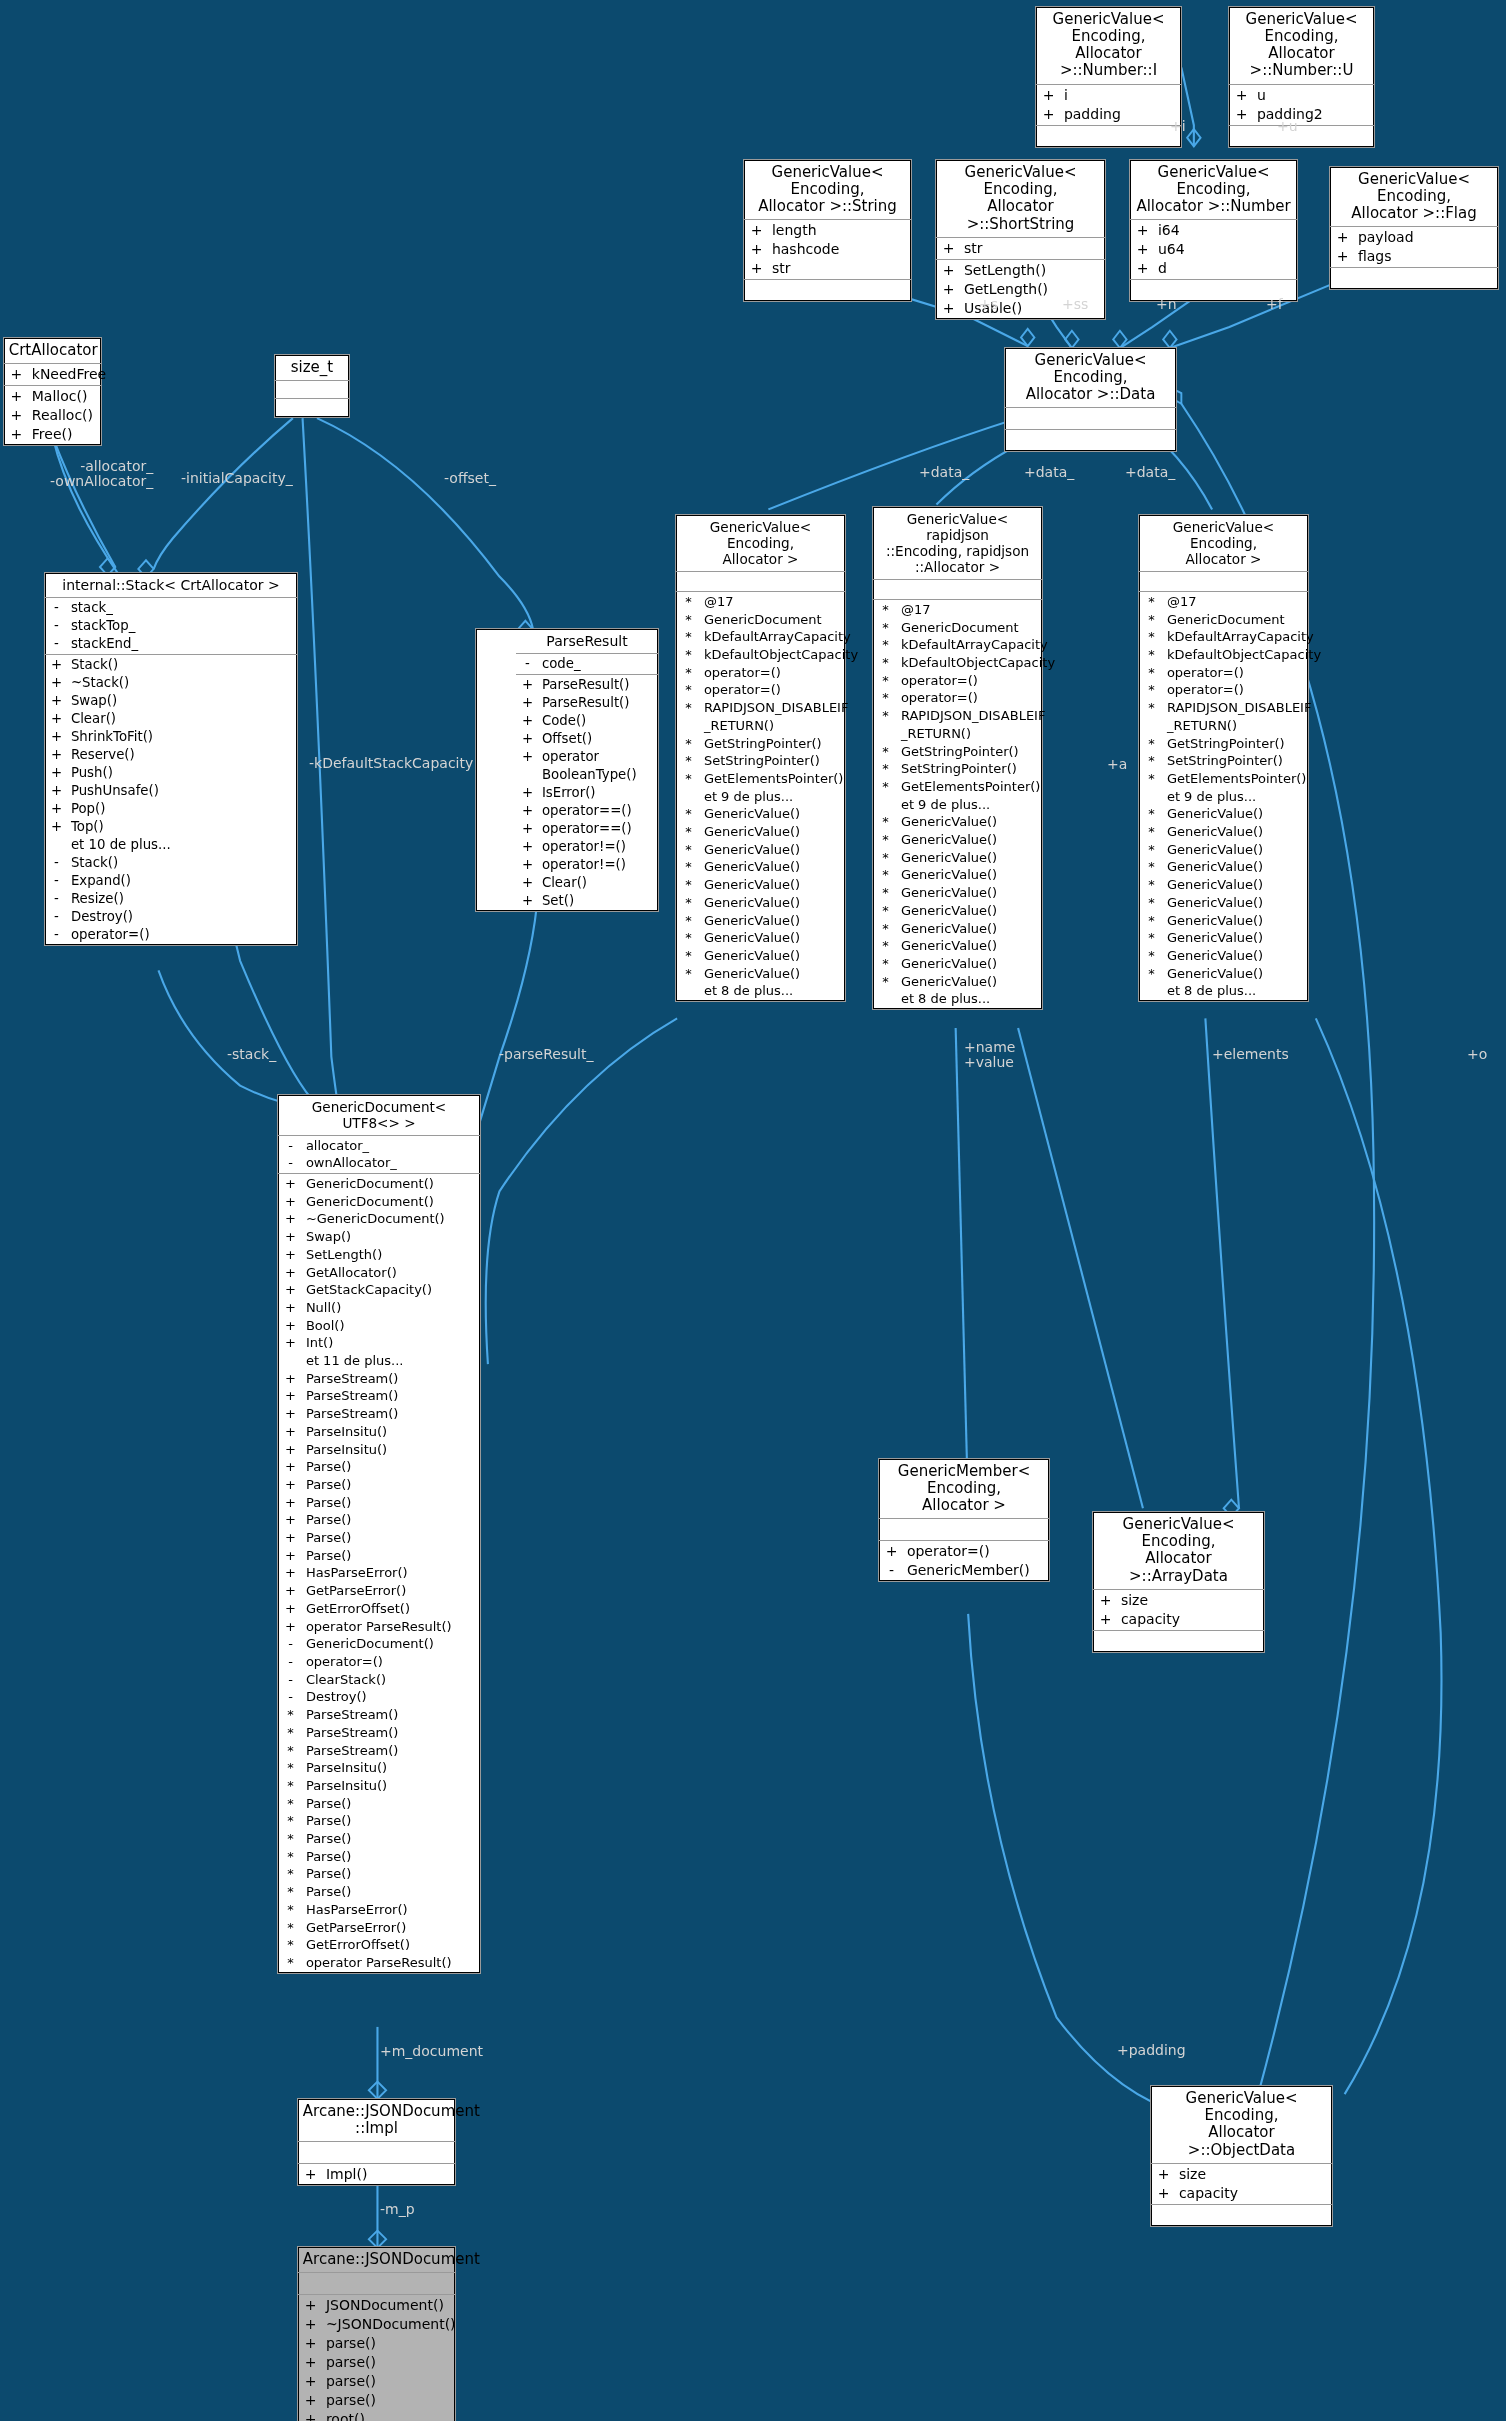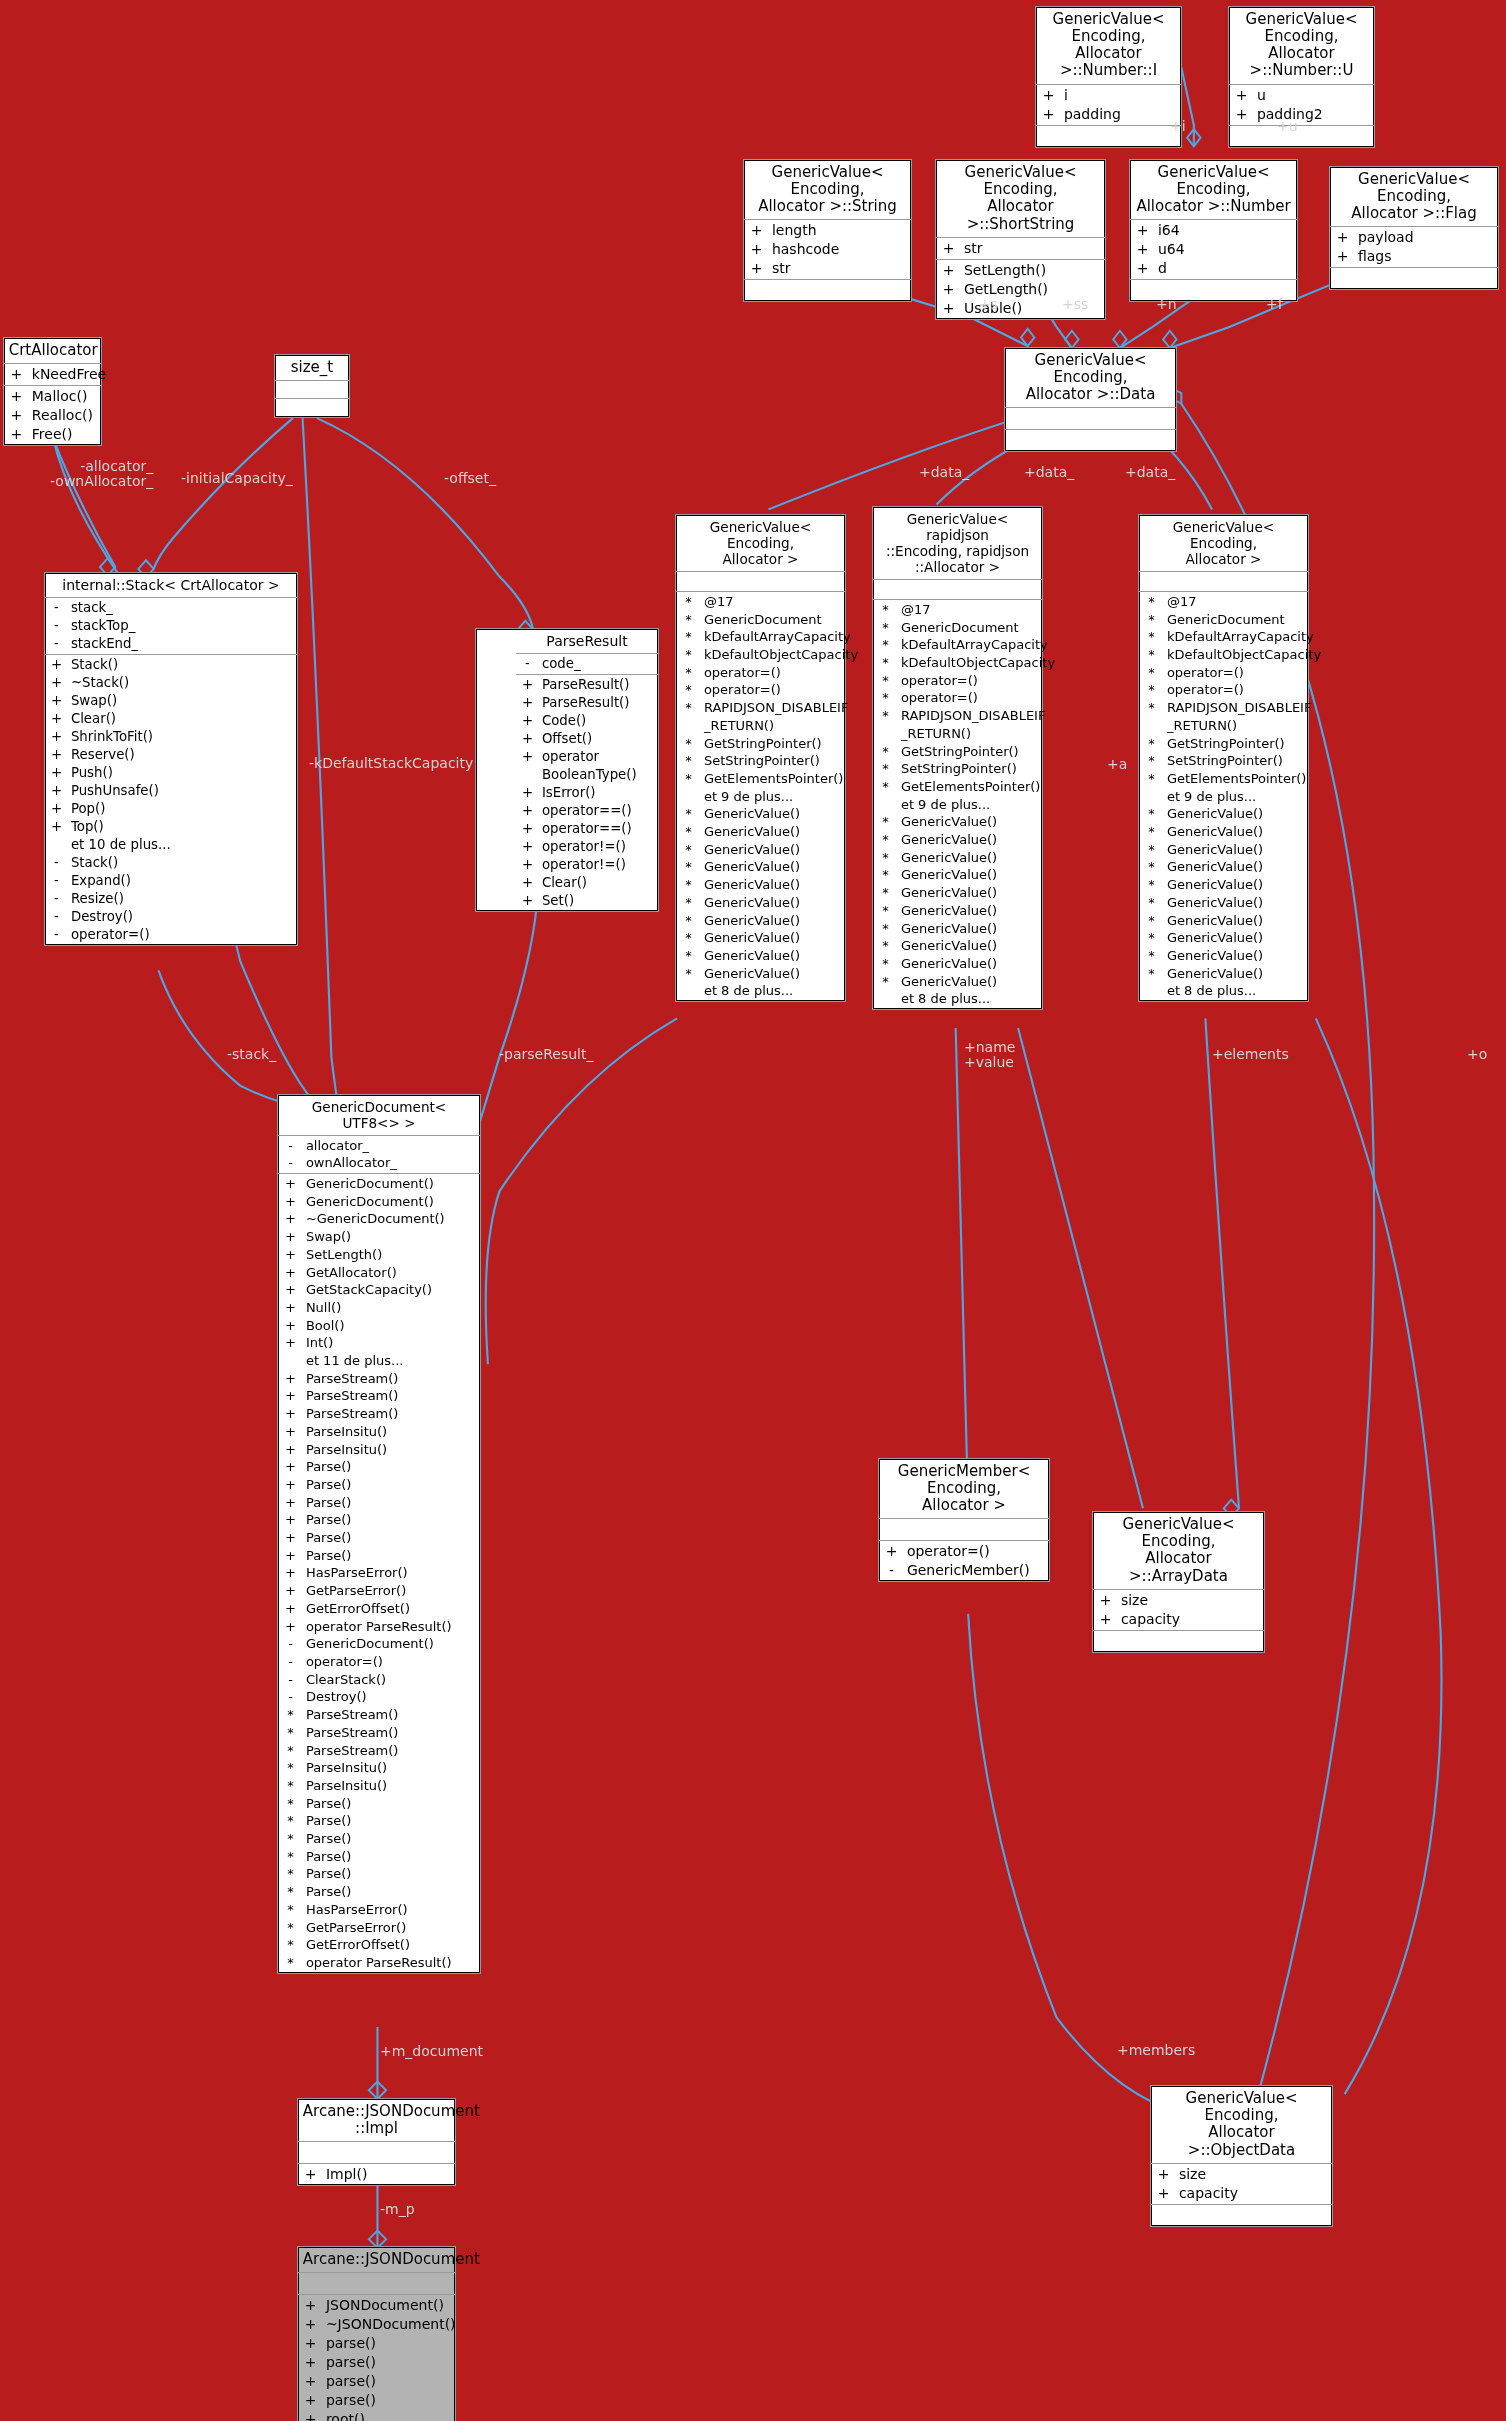--- a/index.html
+++ b/index.html
@@ -1,19 +1,19 @@
 <!DOCTYPE html>
 <html><head>
 <meta charset="utf-8">
 <style>
   html,body{margin:0;padding:0;background:#000;}
   #canvas{
     position:relative;
     width:1506px;height:2422px;
-    background:#b91c1c;
+    background:#0c4a6e;
     font-family:"DejaVu Sans","Liberation Sans",sans-serif;
     overflow:hidden;
   }
   svg#edges{position:absolute;left:0;top:0;width:1506px;height:2422px;pointer-events:none;}
   .node{
     position:absolute;
     background:#ffffff;
     border:1px solid #9a9a9a;
     box-sizing:border-box;
     box-shadow:0 0 0 1px #000 inset;
@@ -507,18 +507,18 @@
   <div class="edgelabel" style="left:919px;top:465px;">+data_</div>
   <div class="edgelabel" style="left:1024px;top:465px;">+data_</div>
   <div class="edgelabel" style="left:1125px;top:465px;">+data_</div>
 
   <div class="edgelabel" style="left:1107px;top:757px;">+a</div>
   <div class="edgelabel" style="left:964px;top:1040px;">+name
 +value</div>
   <div class="edgelabel" style="left:1212px;top:1047px;">+elements</div>
   <div class="edgelabel" style="left:1467px;top:1047px;">+o</div>
 
-  <div class="edgelabel" style="left:1117px;top:2043px;">+members</div>
+  <div class="edgelabel" style="left:1117px;top:2043px;">+padding</div>
   <div class="edgelabel" style="left:380px;top:2044px;">+m_document</div>
   <div class="edgelabel" style="left:380px;top:2202px;">-m_p</div>
 
 </div>
 
 
 </body></html>

